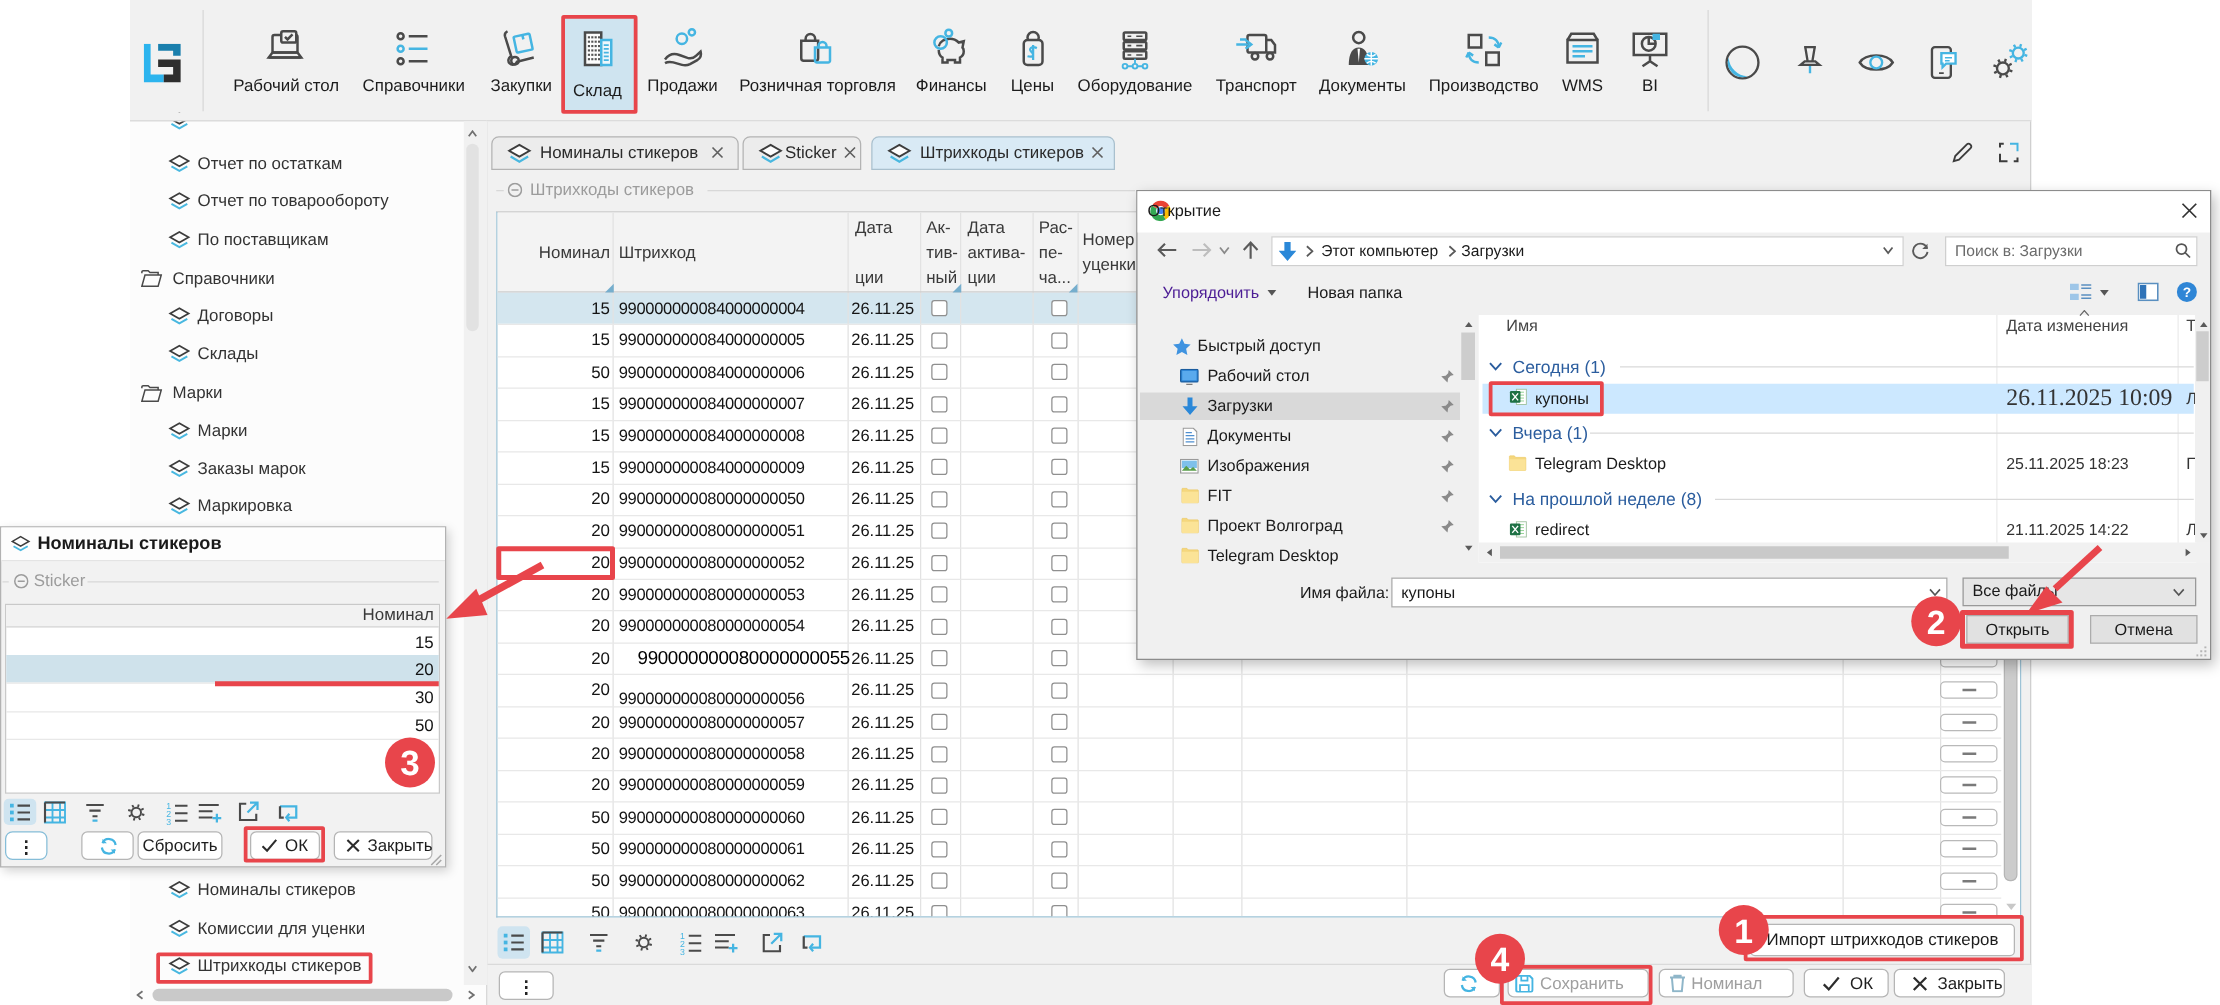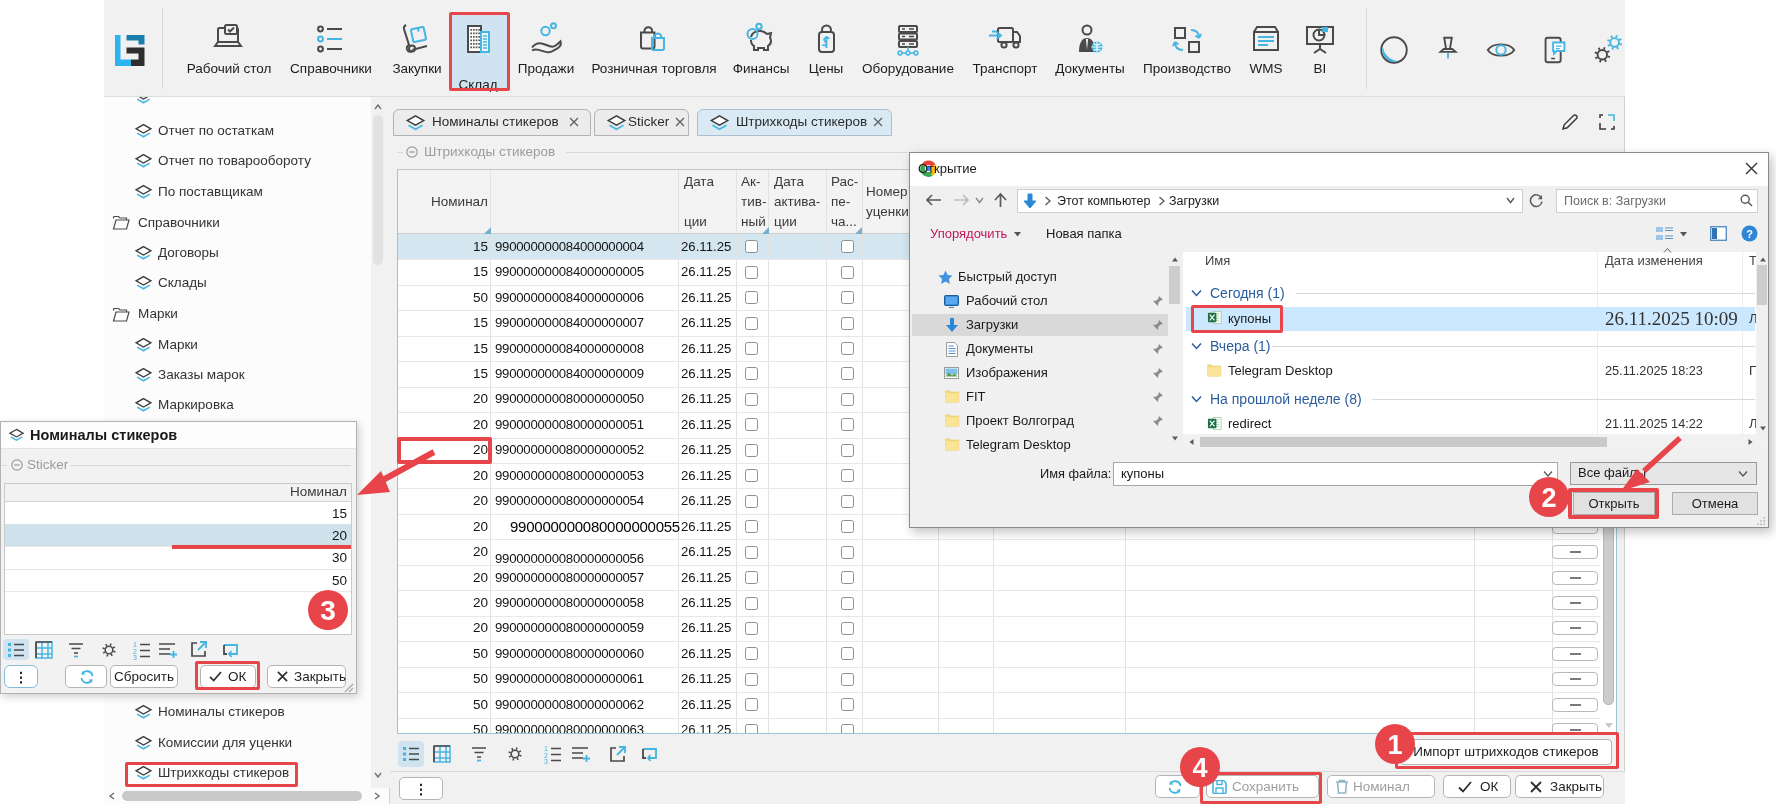--- a/index.html
+++ b/index.html
@@ -58,21 +58,21 @@
     <rect x="13" y="21" width="1.7" height="1.7" fill="#555"></rect>
     <rect x="15.7" y="21" width="1.7" height="1.7" fill="#555"></rect>
     <rect x="18.4" y="21" width="1.7" height="1.7" fill="#555"></rect>
     <rect x="10.3" y="24.5" width="1.7" height="1.7" fill="#555"></rect>
     <rect x="13" y="24.5" width="1.7" height="1.7" fill="#555"></rect>
     <rect x="15.7" y="24.5" width="1.7" height="1.7" fill="#555"></rect>
     <rect x="18.4" y="24.5" width="1.7" height="1.7" fill="#555"></rect>
     <rect x="21" y="10" width="8" height="20" fill="#eef7fb" stroke="#45b5e2" stroke-width="2"></rect>
     <path d="M23 14 h4 M23 17 h4 M23 20 h4 M23 23 h4 M23 26 h4" stroke="#45b5e2" stroke-width="1.4"></path>
   </svg>
-<div style="position:absolute;left:378px;top:76px;width:200px;height:18px;line-height:18px;text-align:center;font-size:13.5px;color:#1c1c1c;white-space:nowrap;">Склад</div>
+<div style="position:absolute;left:378px;top:64px;width:200px;height:18px;line-height:18px;text-align:center;font-size:13.5px;color:#1c1c1c;white-space:nowrap;">Склад</div>
 <svg style="position:absolute;left:528px;top:22px" width="36" height="36" viewBox="0 0 36 36" fill="none">
     <path d="M4 25.5 c3 -4 7.5 -5 11.5 -3.5 l6.5 2.3 c2.8 0.9 5 0.2 7 -1.8 l3.5 -3.2 c0.8 2.8 -0.3 5.5 -3 7 l-5.5 3 c-2 1 -4.2 1.2 -6.4 0.6 l-7 -2 c-2.3 -0.6 -4.5 -0.6 -6.6 0.6" stroke="#4a4a4a" stroke-width="2" fill="none"></path>
     <circle cx="17.5" cy="9" r="4.2" stroke="#45b5e2" stroke-width="2" fill="none"></circle>
     <circle cx="25.5" cy="3.8" r="2.5" stroke="#45b5e2" stroke-width="2" fill="none"></circle>
   </svg>
 <div style="position:absolute;left:446px;top:60px;width:200px;height:18px;line-height:18px;text-align:center;font-size:13.5px;color:#1c1c1c;white-space:nowrap;">Продажи</div>
 <svg style="position:absolute;left:636px;top:22px" width="36" height="36" viewBox="0 0 36 36" fill="none">
     <path d="M5 10.5 h13.5 v14 a2 2 0 0 1 -2 2 h-9.5 a2 2 0 0 1 -2 -2 z" stroke="#4a4a4a" stroke-width="2" fill="none"></path>
     <path d="M8.5 10.5 v-1.5 a3.8 3.8 0 0 1 7.6 0 v1.5" stroke="#4a4a4a" stroke-width="2" fill="none"></path>
     <path d="M16 16 h12 v10.5 a1.5 1.5 0 0 1 -1.5 1.5 h-9 a1.5 1.5 0 0 1 -1.5 -1.5 z" stroke="#45b5e2" stroke-width="2" fill="none"></path>
@@ -324,20 +324,21 @@
     <div style="position:absolute;left:0px;top:344px;width:1203px;height:1px;background:#e8e8e8;"></div>
     <div style="position:absolute;left:0px;top:369px;width:1203px;height:1px;background:#e8e8e8;"></div>
     <div style="position:absolute;left:0px;top:395px;width:1203px;height:1px;background:#e8e8e8;"></div>
     <div style="position:absolute;left:0px;top:420px;width:1203px;height:1px;background:#e8e8e8;"></div>
     <div style="position:absolute;left:0px;top:446px;width:1203px;height:1px;background:#e8e8e8;"></div>
     <div style="position:absolute;left:0px;top:471px;width:1203px;height:1px;background:#e8e8e8;"></div>
     <div style="position:absolute;left:0px;top:497px;width:1203px;height:1px;background:#e8e8e8;"></div>
     <div style="position:absolute;left:0px;top:522px;width:1203px;height:1px;background:#e8e8e8;"></div>
     <div style="position:absolute;left:0px;top:548px;width:1203px;height:1px;background:#e8e8e8;"></div>
     <div style="position:absolute;left:-10px;top:23px;width:100px;height:18px;line-height:18px;text-align:right;font-size:13.5px;color:#3a3a3a;white-space:nowrap;">Номинал</div>
+    <div style="position:absolute;left:97px;top:23px;width:400px;height:18px;line-height:18px;font-size:13.5px;color:#3a3a3a;white-space:nowrap;">Штрихкод</div>
     <div style="position:absolute;left:286px;top:3px;width:400px;height:18px;line-height:18px;font-size:13.5px;color:#3a3a3a;white-space:nowrap;">Дата</div>
     <div style="position:absolute;left:286px;top:43px;width:400px;height:18px;line-height:18px;font-size:13.5px;color:#3a3a3a;white-space:nowrap;">ции</div>
     <div style="position:absolute;left:343px;top:3px;width:400px;height:18px;line-height:18px;font-size:13.5px;color:#3a3a3a;white-space:nowrap;">Ак-</div>
     <div style="position:absolute;left:343px;top:23px;width:400px;height:18px;line-height:18px;font-size:13.5px;color:#3a3a3a;white-space:nowrap;">тив-</div>
     <div style="position:absolute;left:343px;top:43px;width:400px;height:18px;line-height:18px;font-size:13.5px;color:#3a3a3a;white-space:nowrap;">ный</div>
     <div style="position:absolute;left:376px;top:3px;width:400px;height:18px;line-height:18px;font-size:13.5px;color:#3a3a3a;white-space:nowrap;">Дата</div>
     <div style="position:absolute;left:376px;top:23px;width:400px;height:18px;line-height:18px;font-size:13.5px;color:#3a3a3a;white-space:nowrap;">актива-</div>
     <div style="position:absolute;left:376px;top:43px;width:400px;height:18px;line-height:18px;font-size:13.5px;color:#3a3a3a;white-space:nowrap;">ции</div>
     <div style="position:absolute;left:433px;top:3px;width:400px;height:18px;line-height:18px;font-size:13.5px;color:#3a3a3a;white-space:nowrap;">Рас-</div>
     <div style="position:absolute;left:433px;top:23px;width:400px;height:18px;line-height:18px;font-size:13.5px;color:#3a3a3a;white-space:nowrap;">пе-</div>
@@ -692,21 +693,21 @@
 <svg style="position:absolute;left:1529px;top:193px" width="15" height="15" viewBox="0 0 15 15">
     <path d="M12.8 6 a5.8 5.8 0 1 0 0.2 2.5" stroke="#5a5a5a" stroke-width="1.5" fill="none"></path>
     <path d="M13 2 v4.2 h-4.2" fill="#5a5a5a"></path>
   </svg>
 <div style="position:absolute;left:1556px;top:189px;width:202px;height:24px;background:#fff;border:1px solid #cfcfcf;"></div>
 <div style="position:absolute;left:1564px;top:192px;width:150px;height:18px;line-height:18px;font-size:12.5px;color:#6b6b6b;white-space:nowrap;">Поиск в: Загрузки</div>
 <svg style="position:absolute;left:1740px;top:194px" width="13" height="13" viewBox="0 0 13 13">
     <circle cx="5.2" cy="5.2" r="4" stroke="#555" stroke-width="1.4" fill="none"></circle>
     <path d="M8.2 8.2 L12 12" stroke="#555" stroke-width="1.4"></path>
   </svg>
-<div style="position:absolute;left:930px;top:225px;width:100px;height:18px;line-height:18px;font-size:13px;color:#be185d;white-space:nowrap;">Упорядочить</div>
+<div style="position:absolute;left:930px;top:225px;width:100px;height:18px;line-height:18px;font-size:13px;color:#4c1d95;white-space:nowrap;">Упорядочить</div>
 <svg style="position:absolute;left:1013px;top:231px" width="9" height="7" viewBox="0 0 9 7">
     <path d="M1 1 L4.5 5.5 L8 1" fill="#555"></path>
   </svg>
 <div style="position:absolute;left:1046px;top:225px;width:100px;height:18px;line-height:18px;font-size:13px;color:#1a1a1a;white-space:nowrap;">Новая папка</div>
 <svg style="position:absolute;left:1655px;top:226px" width="19" height="16" viewBox="0 0 19 16">
     <rect x="1" y="1" width="7" height="5" fill="#9ec6e8"></rect>
     <rect x="1" y="9" width="7" height="5" fill="#9ec6e8"></rect>
     <path d="M10 2 h8 M10 4.5 h8 M10 10 h8 M10 12.5 h8" stroke="#5a8fc0" stroke-width="1.2"></path>
   </svg>
 <svg style="position:absolute;left:1679px;top:231px" width="9" height="7" viewBox="0 0 9 7">

